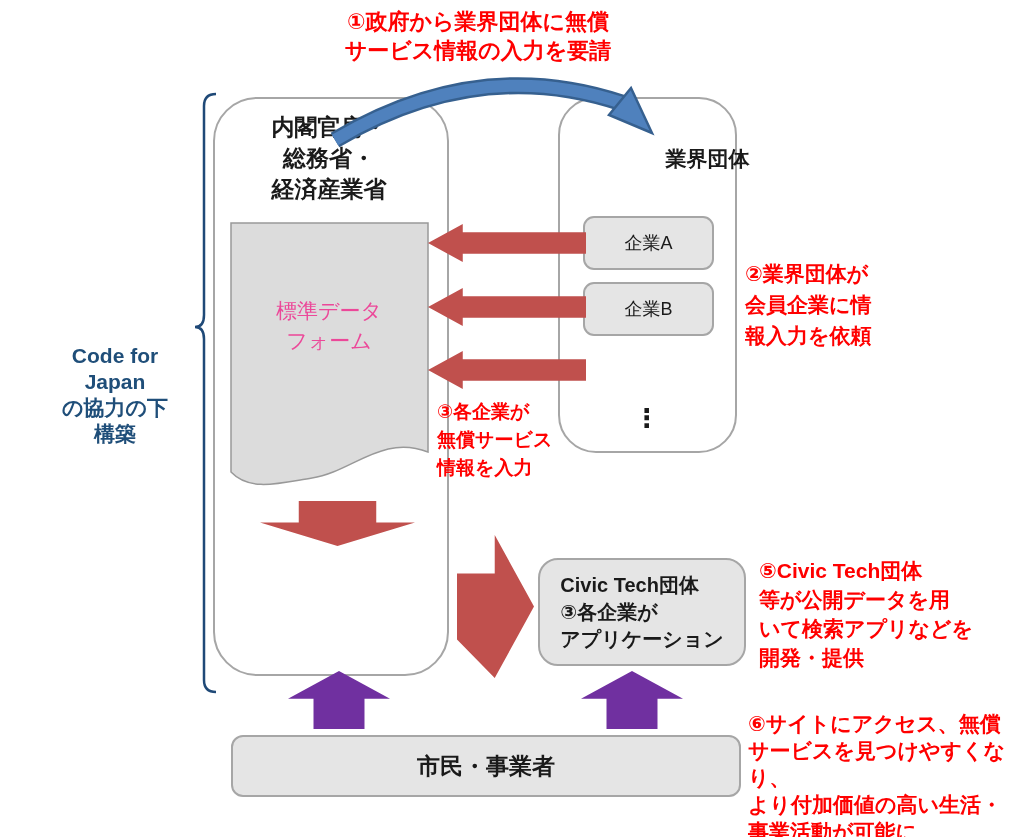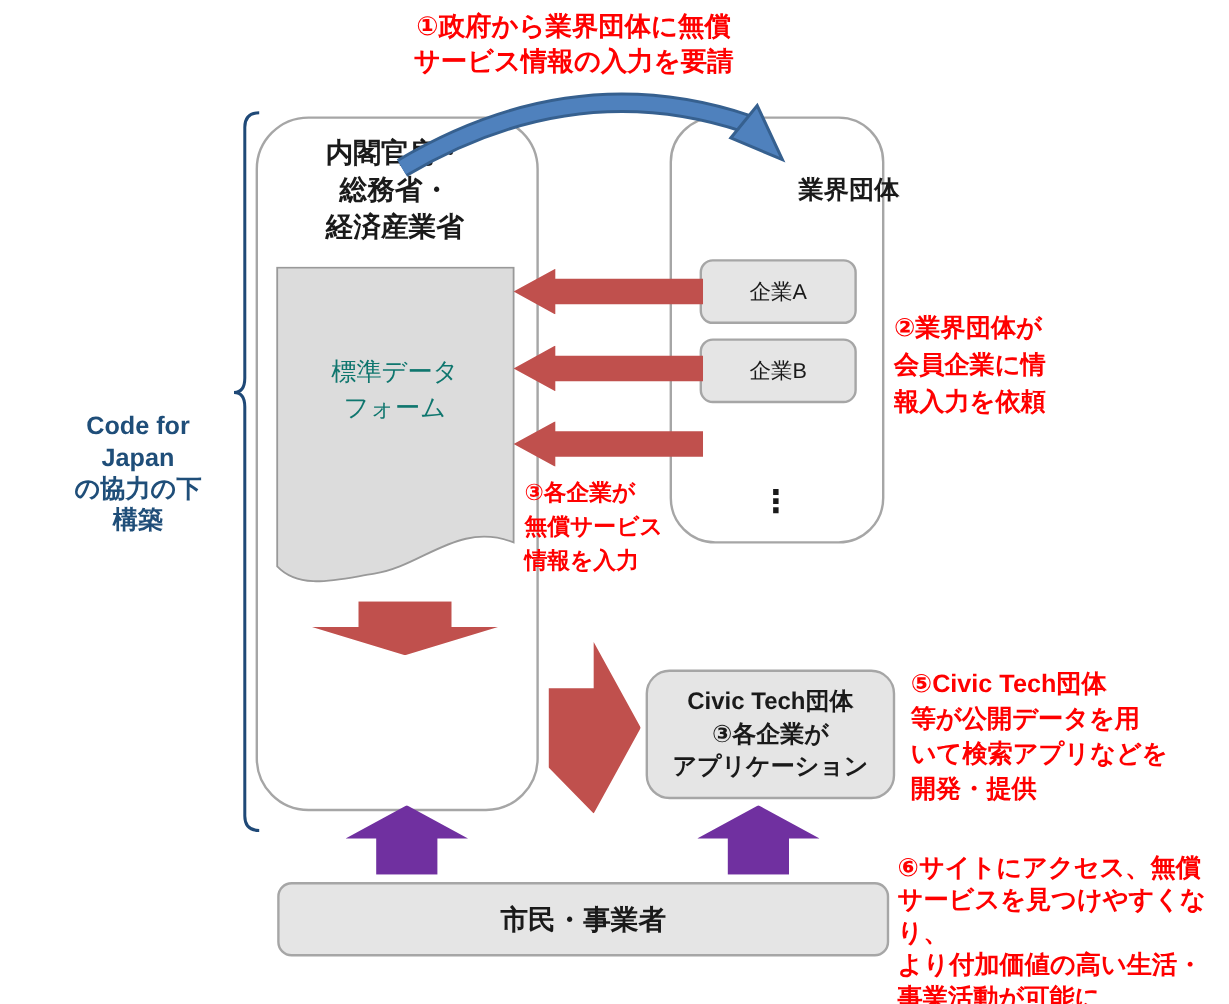--- a/index.html
+++ b/index.html
@@ -23,27 +23,27 @@
     background:#fff;border:2px solid #A6A6A6;border-radius:38px;
   }
   .container-title{color:#1a1a1a;font-weight:bold;}
   .gov-title{left:213px;top:112px;width:232px;font-size:23px;line-height:31px;}
   .ind-title{left:576px;top:143px;width:175px;font-size:21px;line-height:31px;margin-left:44px;}
 
   
   .form-svg{left:230px;top:222px;}
   .form-label{
     left:230px;top:296px;width:198px;font-size:21px;line-height:30px;
-    color:#0f766e;font-weight:400;
+    color:#ec4899;font-weight:400;
   }
 
   
   .grey-box{
     background:#E5E5E5;border:2px solid #A6A6A6;color:#1a1a1a;
-    display:flex;align-items:center;justify-content:center;text-align:center;
+    display:flex;align-items:center;justify-content:center;text-align:left;
   }
   .company-box{left:583px;width:127px;height:50px;border-radius:11px;font-size:18px;font-weight:400;}
   .company-a{top:216px;} .company-b{top:282px;} .company-c{top:347px;}
   .dots{left:583px;top:398px;width:127px;font-size:26px;font-weight:bold;color:#1a1a1a;line-height:40px;}
   .data-site-box{left:232px;top:563px;width:195px;height:90px;border-radius:18px;font-size:22px;font-weight:bold;line-height:30px;}
   .civic-box{left:538px;top:558px;width:204px;height:104px;border-radius:20px;font-size:20px;font-weight:bold;line-height:27px;}
   .citizens-bar{left:231px;top:735px;width:506px;height:58px;border-radius:12px;font-size:23px;font-weight:bold;}
 
   
   .arrow{background:#C0504D;}

